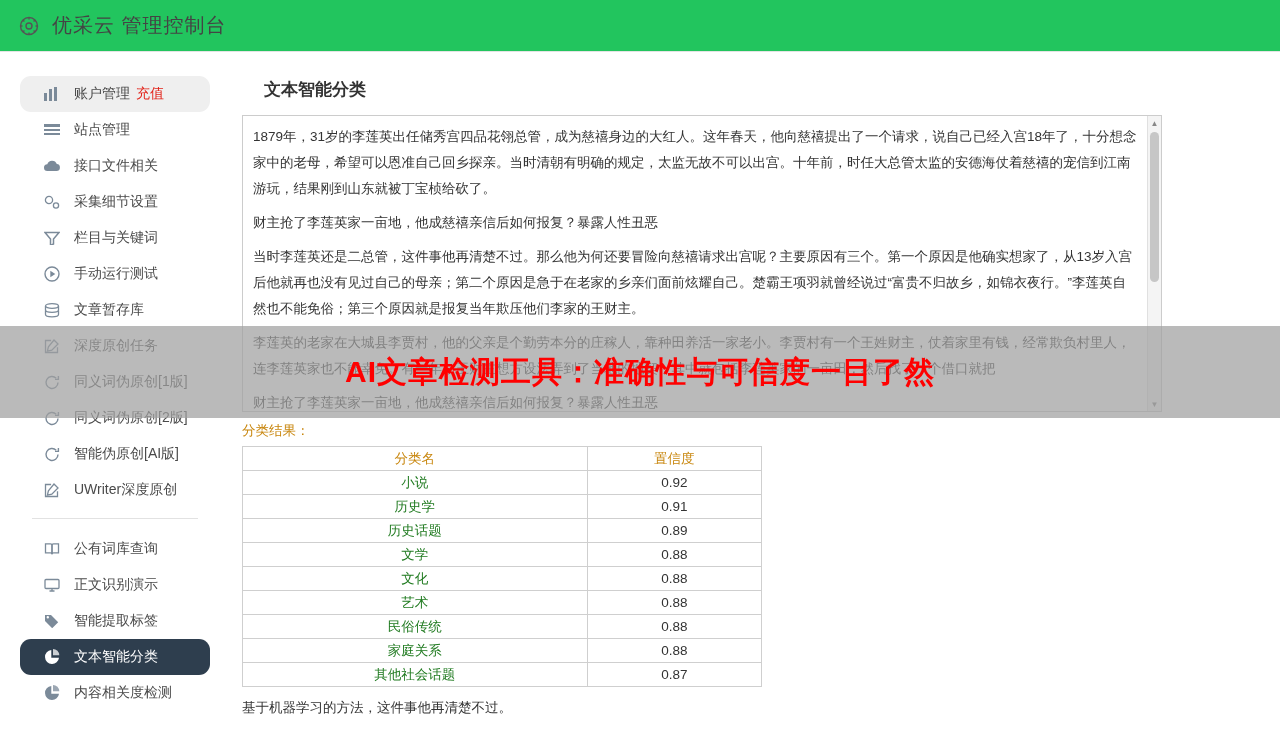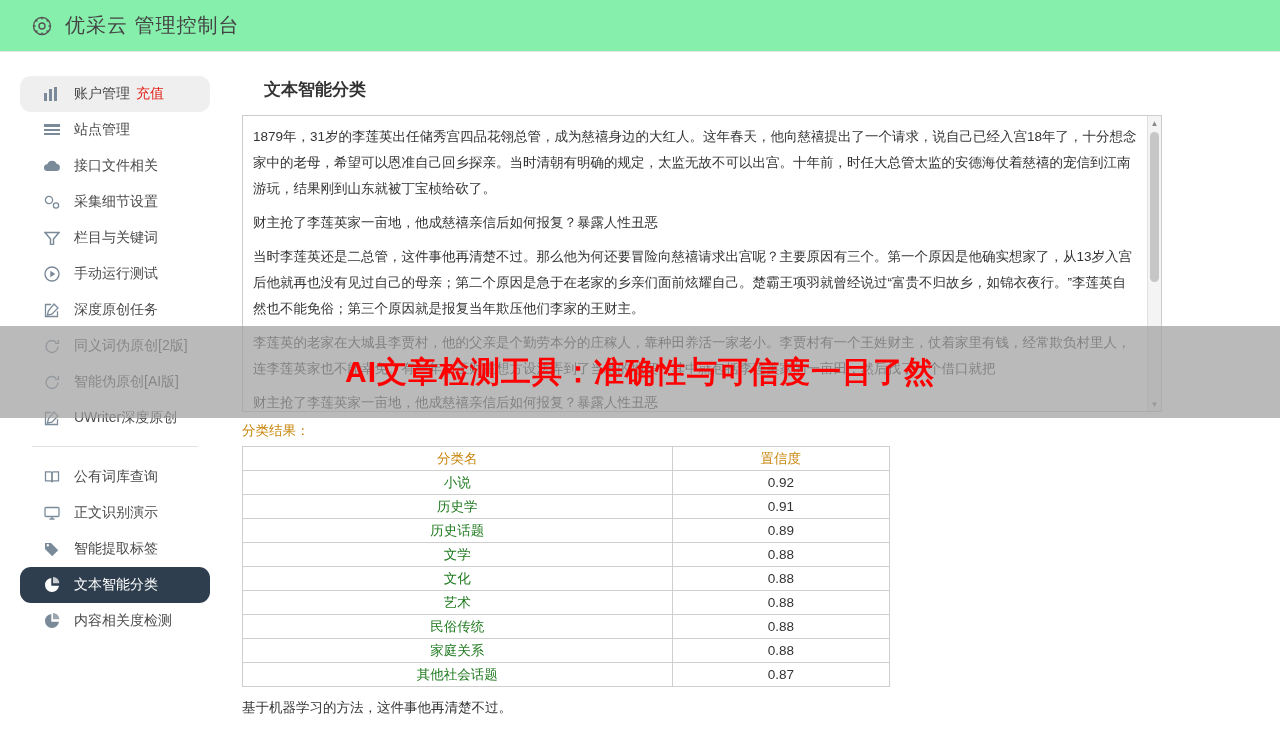--- a/index.html
+++ b/index.html
@@ -15,23 +15,23 @@
     color: #333333;
     overflow: hidden;
     position: relative;
   }
   
   .header {
     height: 52px;
     border-bottom: 1px solid #e4e4e4;
     display: flex;
     align-items: center;
-    padding-left: 29px;
-    box-sizing: border-box;
-    background: #86efac;
+    padding-left: 16px;
+    box-sizing: border-box;
+    background: #22c55e;
   }
   .header .gear {
     width: 26px;
     height: 26px;
     margin-right: 10px;
     display: inline-flex;
     align-items: center;
     justify-content: center;
     color: #555;
   }
@@ -156,21 +156,21 @@
     position: absolute;
     bottom: 0; left: 0; right: 0;
   }
   .result-label {
     color: #c8860d;
     font-size: 13.5px;
     margin: 10px 0 6px 0;
   }
   table.result {
     border-collapse: collapse;
-    width: 648px;
+    width: 520px;
     margin-left: 0;
     font-size: 13.5px;
   }
   table.result th, table.result td {
     border: 1px solid #cfcfcf;
     height: 23px;
     text-align: center;
     padding: 0;
   }
   table.result th {
@@ -279,31 +279,50 @@
     <div class="nav-item">
       <span class="ico">
         <svg width="16" height="16" viewBox="0 0 16 16" fill="none" stroke="currentColor" stroke-width="1.4">
             <circle cx="8" cy="8" r="7"></circle>
             <path d="M6.3 4.8l5 3.2-5 3.2z" fill="currentColor" stroke="none"></path>
           </svg>
       </span>
       <span>手动运行测试</span>
     </div>
 
+    <div class="nav-item">
+      <span class="ico">
+        <svg width="16" height="15" viewBox="0 0 16 15" fill="none" stroke="currentColor" stroke-width="1.3">
+            <ellipse cx="8" cy="3" rx="6.5" ry="2.3"></ellipse>
+            <path d="M1.5 3v4c0 1.3 2.9 2.3 6.5 2.3S14.5 8.3 14.5 7V3"></path>
+            <path d="M1.5 7.5v4c0 1.3 2.9 2.3 6.5 2.3s6.5-1 6.5-2.3v-4"></path>
+          </svg>
+      </span>
+      <span>文章暂存库</span>
+    </div>
 
     <div class="nav-item">
       <span class="ico">
         <svg width="16" height="15" viewBox="0 0 16 15" fill="none" stroke="currentColor" stroke-width="1.3">
             <path d="M13.5 8.2v5.3H1.5V1.5h5.6"></path>
             <path d="M10 1l4 4-6.2 6.2-4.4 1 1-4.4z"></path>
           </svg>
       </span>
       <span>深度原创任务</span>
     </div>
 
+    <div class="nav-item">
+      <span class="ico">
+        <svg width="16" height="15" viewBox="0 0 16 15" fill="none" stroke="currentColor" stroke-width="1.4">
+            <path d="M14 7.5a6 6 0 1 1-1.8-4.3"></path>
+            <path d="M14.4 1v3.4H11"></path>
+          </svg>
+      </span>
+      <span>同义词伪原创[1版]</span>
+    </div>
 
     <div class="nav-item">
       <span class="ico">
         <svg width="16" height="15" viewBox="0 0 16 15" fill="none" stroke="currentColor" stroke-width="1.4">
             <path d="M14 7.5a6 6 0 1 1-1.8-4.3"></path>
             <path d="M14.4 1v3.4H11"></path>
           </svg>
       </span>
       <span>同义词伪原创[2版]</span>
     </div>

